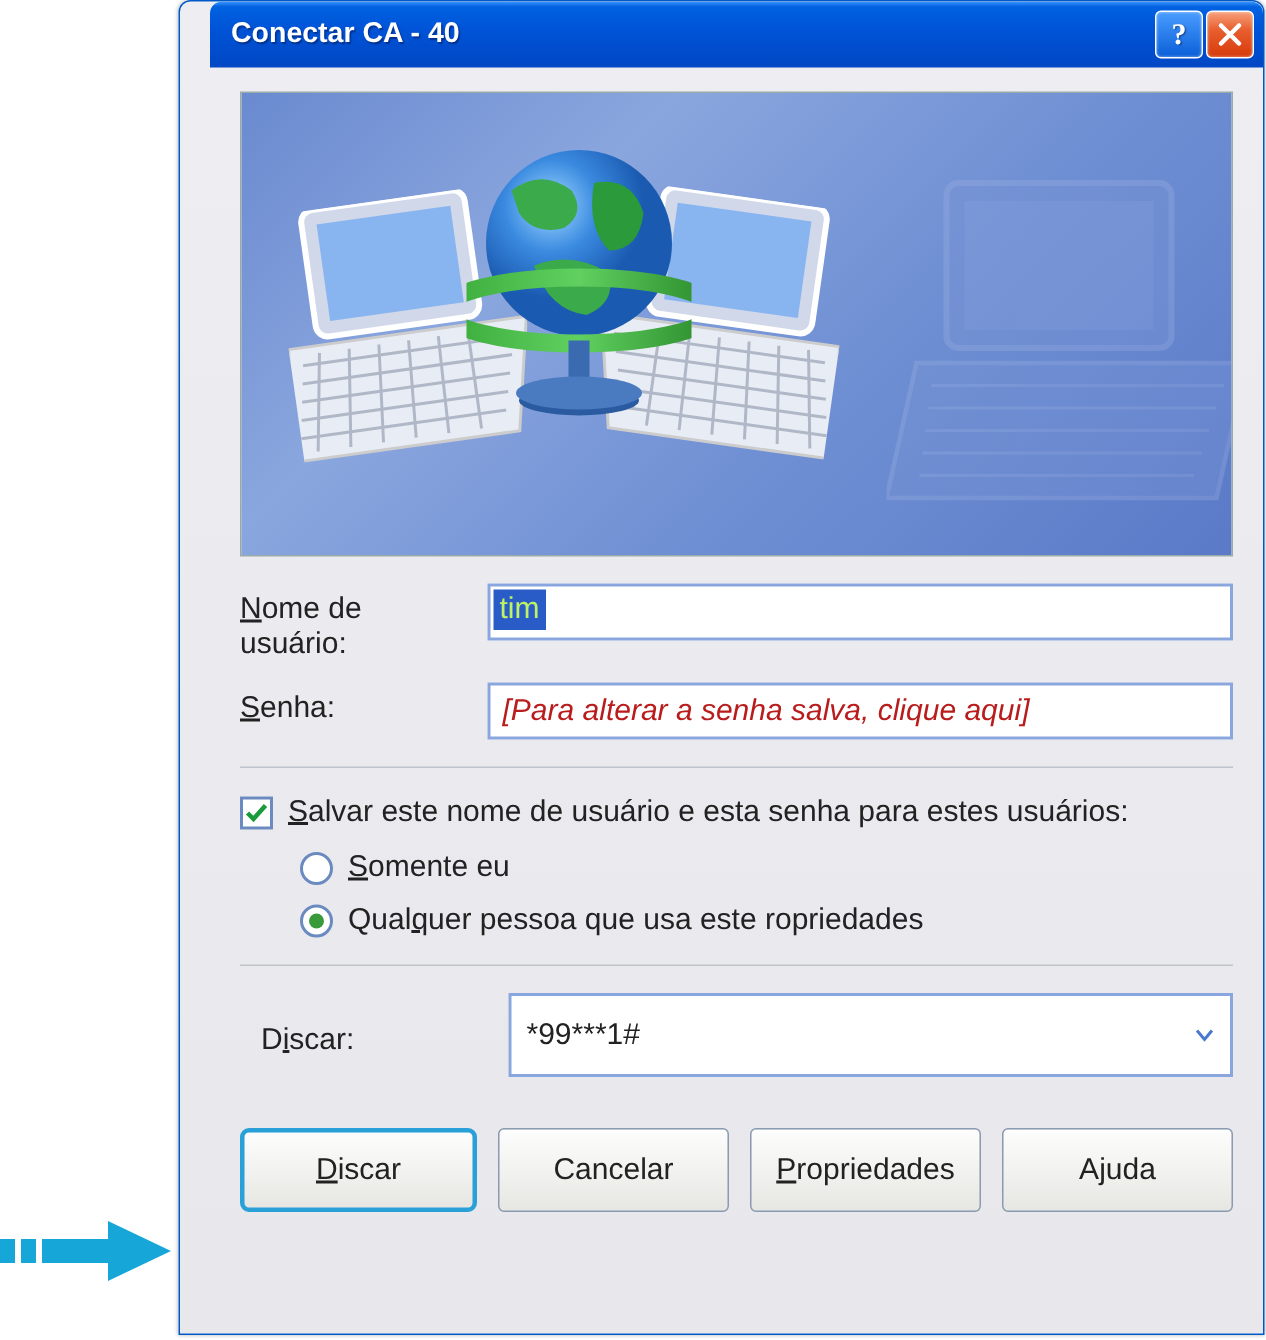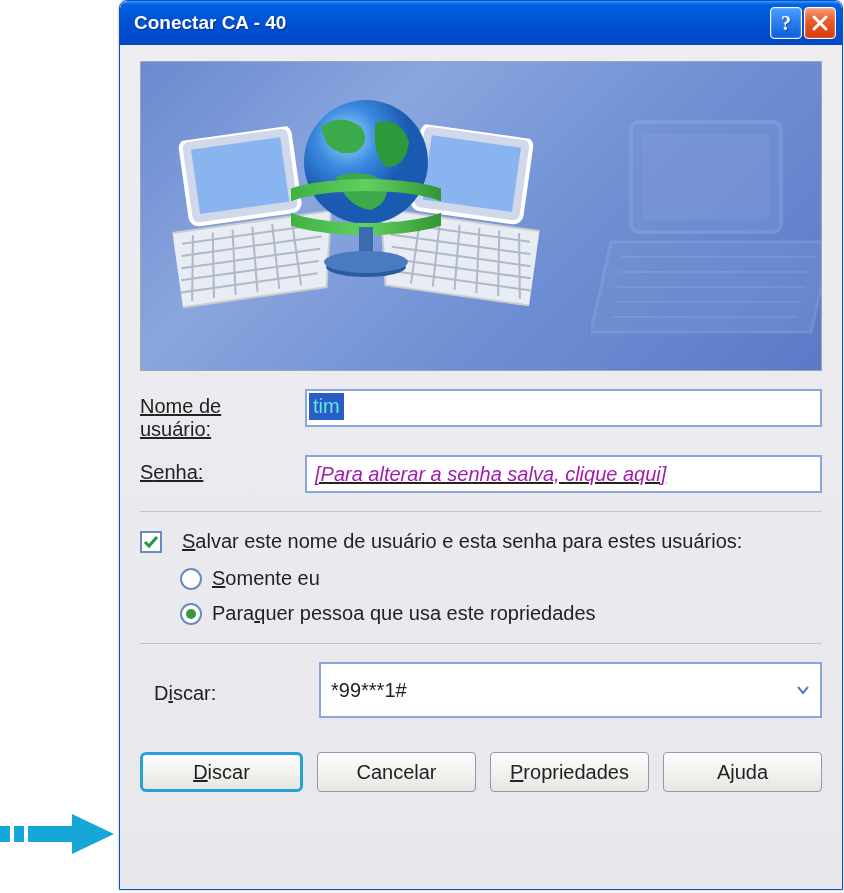--- a/index.html
+++ b/index.html
@@ -17,20 +17,21 @@
     position: absolute;
     left: 119px;
     top: 0;
     width: 724px;
     height: 890px;
     background: linear-gradient(to bottom, #eeeef2 0%, #e8e8ec 100%);
     border: 1px solid #0058c6;
     border-radius: 8px 8px 0 0;
     overflow: hidden;
     box-shadow: 0 0 3px rgba(0,0,0,0.3);
+    padding-left: 20px;
   }
   .titlebar {
     height: 44px;
     background: linear-gradient(to bottom, #3a95ff 0%, #0062e0 8%, #0054d8 40%, #0047c4 100%);
     display: flex;
     align-items: center;
     padding: 0 6px 0 14px;
     color: #fff;
     font-weight: bold;
     font-size: 19px;
@@ -102,67 +103,66 @@
   }
   .form-area {
     margin-top: 18px;
     font-size: 20px;
     color: #222;
   }
   .row {
     display: flex;
     align-items: flex-start;
     margin-bottom: 14px;
-    text-decoration: underline;
   }
   .lbl {
     width: 165px;
     padding-top: 6px;
   }
   .underline-first { text-decoration: underline; }
   .text-input {
     flex: 1;
     height: 38px;
     border: 2px solid #8aa6de;
     background: #fff;
     font-size: 20px;
     padding: 4px 6px;
     font-family: inherit;
   }
   .text-input.selected {
     padding: 2px;
   }
   .sel-text {
     background: #2a5cc8;
-    color: #5eead4;
+    color: #bef264;
     padding: 2px 4px;
     display: inline-block;
     font-size: 20px;
   }
   .pw-placeholder {
     flex: 1;
     height: 38px;
     border: 2px solid #8aa6de;
     background: #fff;
     font-size: 20px;
     font-style: italic;
-    color: #a21caf;
+    color: #b91c1c;
     padding: 4px 8px;
     display: flex;
     align-items: center;
   }
   hr.sep {
     border: none;
     border-top: 1px solid #bfc4cc;
     margin: 18px 0;
   }
   .checkbox-row {
     display: flex;
     align-items: center;
-    gap: 20px;
+    gap: 10px;
     font-size: 20px;
     margin-bottom: 14px;
   }
   .chk {
     width: 22px;
     height: 22px;
     border: 2px solid #6a8ac0;
     background: #fff;
     display: flex;
     align-items: center;
@@ -224,21 +224,21 @@
     justify-content: center;
     color: #4a7ad0;
   }
   .button-row {
     display: flex;
     gap: 14px;
     margin-top: 34px;
   }
   .btn {
     flex: 1;
-    height: 40px;
+    height: 56px;
     background: linear-gradient(to bottom, #fdfdfd 0%, #f2f2f0 50%, #e6e6e2 100%);
     border: 1px solid #8a9ab0;
     border-radius: 4px;
     font-size: 20px;
     display: flex;
     align-items: center;
     justify-content: center;
     color: #222;
     cursor: pointer;
   }
@@ -388,21 +388,21 @@
       <div class="radio-group">
         <div class="radio-row">
           <div class="radio"></div>
           <span>
             <span class="underline-first">S</span><span>omente eu</span>
           </span>
         </div>
         <div class="radio-row">
           <div class="radio checked"></div>
           <span>
-            <span>Para</span><span class="underline-first">q</span><span>uer pessoa que usa este ropriedades</span>
+            <span>Qual</span><span class="underline-first">q</span><span>uer pessoa que usa este ropriedades</span>
           </span>
         </div>
       </div>
 
       <hr class="sep">
 
       <div class="dial-row">
         <div class="lbl">
           <span>D</span><span class="underline-first">i</span><span>scar:</span>
         </div>

